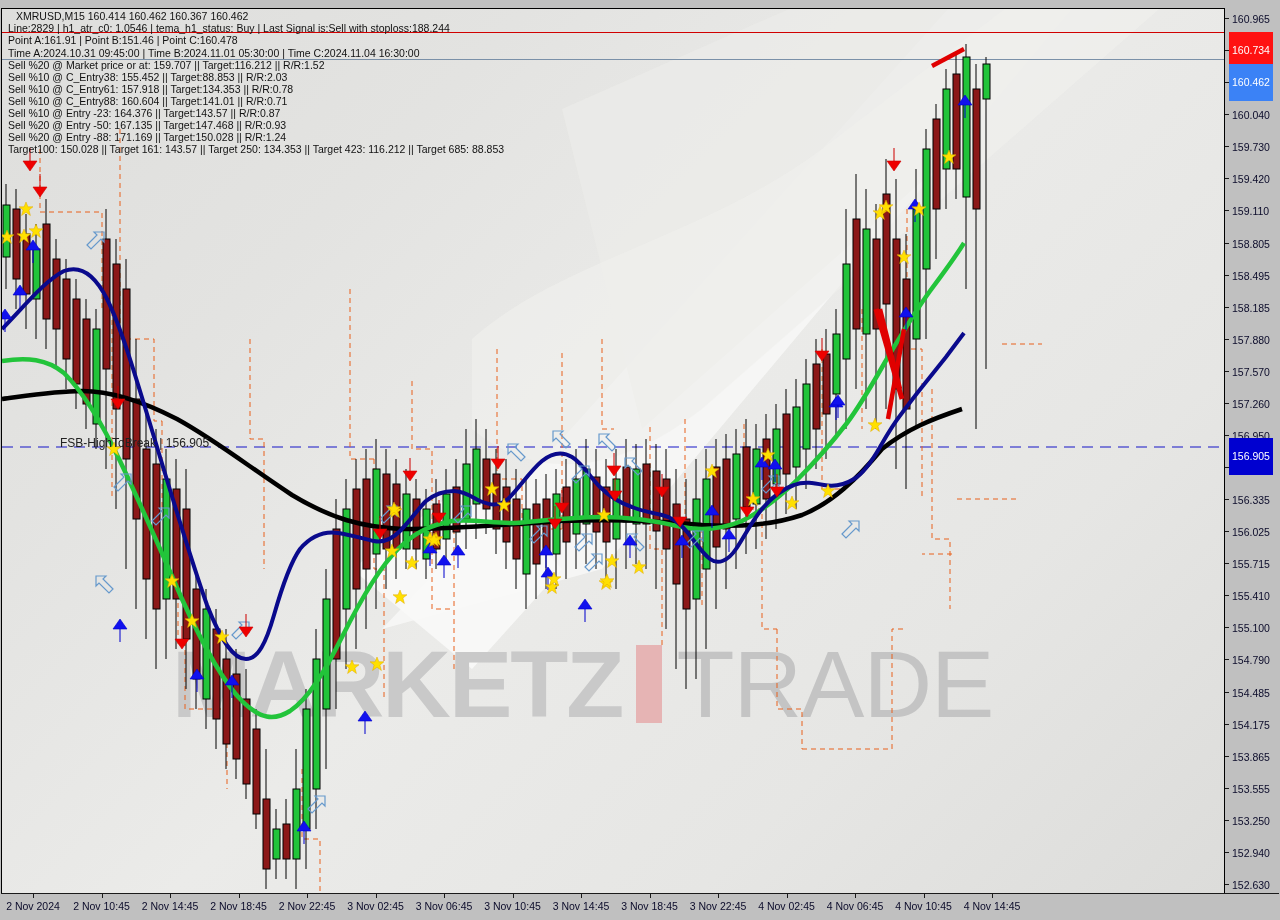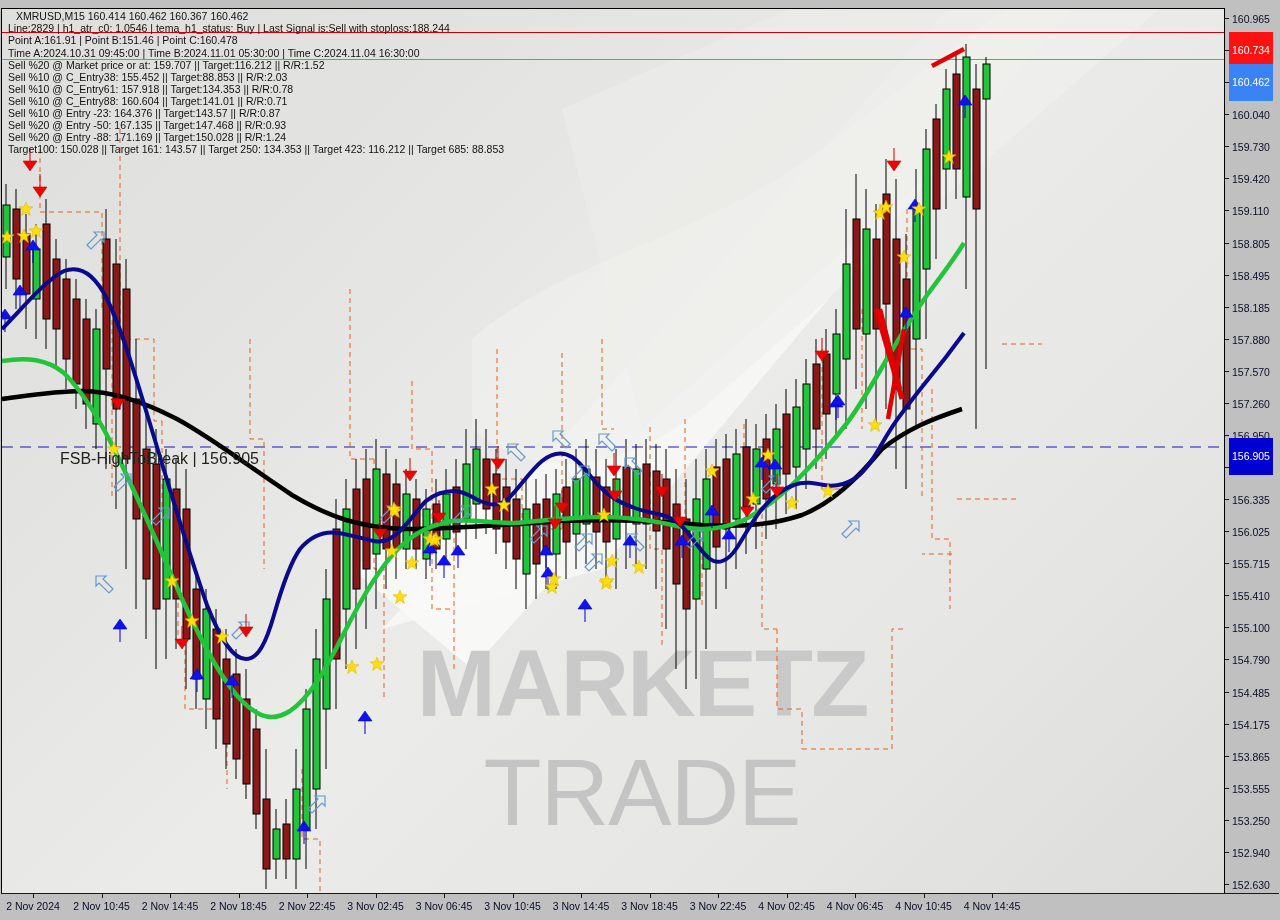--- a/index.html
+++ b/index.html
@@ -40,25 +40,25 @@
   .hsym{left:14px;font-size:10.5px;}
 
   
   .sepline{position:absolute;left:0;width:1222px;height:1px;}
 
   
   #wm{position:absolute;left:0;top:0;width:1222px;height:884px;pointer-events:none;}
   #wmtext{
     position:absolute;left:170px;top:620px;width:940px;height:110px;
     font-family:"Liberation Sans",sans-serif;font-weight:bold;font-size:95px;
-    letter-spacing:-2px;color:#c9c9c9;white-space:nowrap;display:flex;align-items:center;flex-direction:column;
+    letter-spacing:-2px;color:#c9c9c9;white-space:nowrap;display:flex;align-items:center;
   }
   #wmtext .t2{font-weight:400;color:#c4c4c4;letter-spacing:-1px;}
   #wmbar{display:inline-block;width:26px;height:78px;background:#e6b4b4;margin:0 14px;}
-  #fsb{position:absolute;font-size:16px;color:#222;white-space:nowrap;z-index:20;margin-top:14px;}
+  #fsb{position:absolute;font-size:12px;color:#222;white-space:nowrap;z-index:20;}
 </style>
 </head>
 <body>
 
 <div id="app">
 
   <div id="plot">
 
     <div id="wm">
       <svg width="1222" height="884" viewBox="0 0 1222 884">

